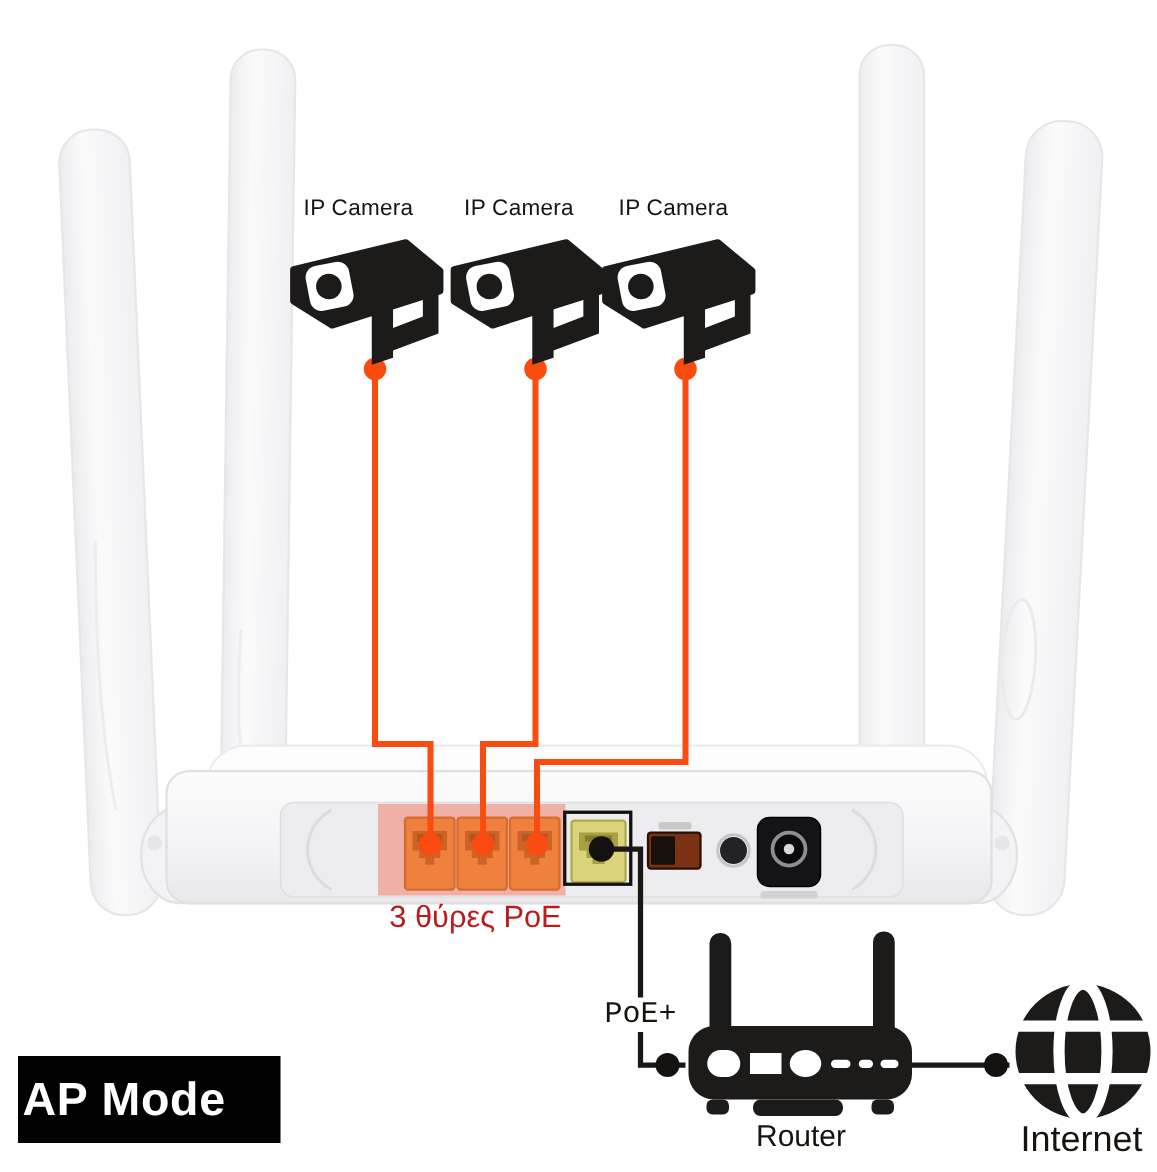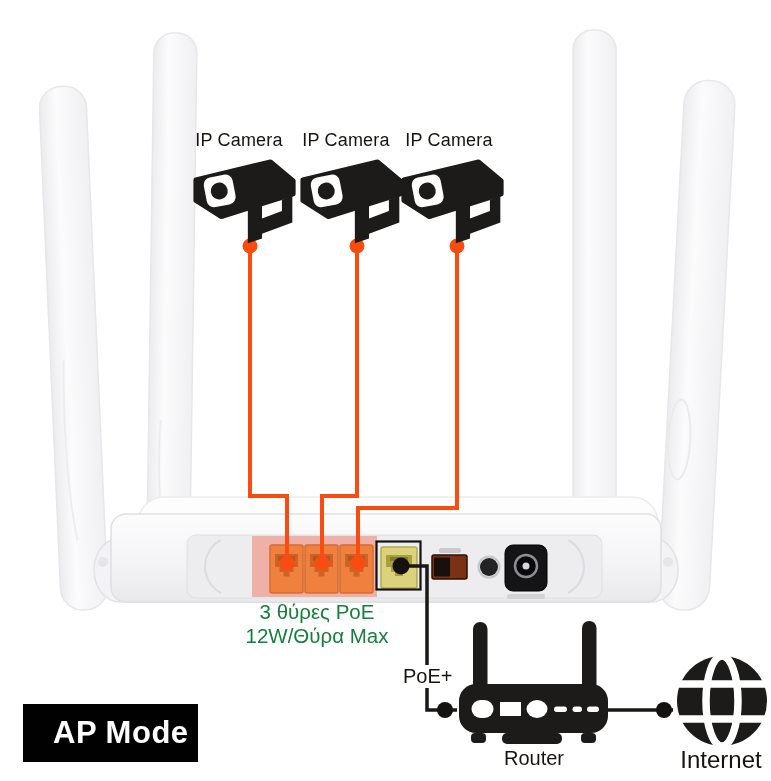--- a/index.html
+++ b/index.html
@@ -2,29 +2,29 @@
 <html><head>
 <meta charset="utf-8">
 <style>
   html,body{margin:0;padding:0;background:#fff;}
   #canvas{
     position:relative;width:771px;height:781px;background:#ffffff;overflow:hidden;
     font-family:"Liberation Sans", sans-serif;
   }
   #artwork{position:absolute;left:0;top:0;}
   .txt{position:absolute;color:#17140f;}
-  .cam-label{width:110px;text-align:center;top:130px;font-size:18px;font-weight:500;letter-spacing:.2px;}
-  #poe-note{left:226px;top:600px;width:182px;text-align:center;color:#15803d;font-size:20.5px;line-height:24px;font-weight:500;}
-  #poe-plus{left:402px;top:665px;font-size:20px;background:#ffffff;padding:0 3px 0 1px;}
+  .cam-label{width:110px;text-align:center;top:130px;font-size:15px;font-weight:500;letter-spacing:.2px;}
+  #poe-note{left:226px;top:600px;width:182px;text-align:center;color:#b91c1c;font-size:20.5px;line-height:24px;font-weight:500;}
+  #poe-plus{left:402px;top:665px;font-size:20px;background:#ffffff;padding:0 3px 0 1px;font-family:Liberation Mono, monospace;}
   #router-label{left:487px;top:747px;width:94px;text-align:center;font-size:20px;}
   #internet-label{left:671px;top:746px;width:100px;text-align:center;font-size:24px;}
   #ap-badge{
-    position:absolute;left:23px;top:704px;width:175px;height:58px;background:#010101;
+    position:absolute;left:12px;top:704px;width:175px;height:58px;background:#010101;
     color:#ffffff;font-weight:bold;font-size:31px;display:flex;align-items:center;
-    padding-left:30px;box-sizing:border-box;letter-spacing:.5px;
+    padding-left:3px;box-sizing:border-box;letter-spacing:.5px;
   }
 </style>
 </head>
 <body>
 
 <div id="canvas">
 
   <svg id="artwork" width="771" height="781" viewBox="0 0 771 781" xmlns="http://www.w3.org/2000/svg">
     <defs>
       <linearGradient id="slab" x1="0" y1="0" x2="0" y2="1">
@@ -180,21 +180,20 @@
       </g>
     </g>
   </svg>
 
   <div class="txt cam-label" style="left:184px;">IP Camera</div>
   <div class="txt cam-label" style="left:291px;">IP Camera</div>
   <div class="txt cam-label" style="left:394px;">IP Camera</div>
 
   <div class="txt" id="poe-note">
     <div>3 θύρες PoE</div>
-    <div>12W/Θύρα Max</div>
   </div>
 
   <div class="txt" id="poe-plus">PoE+</div>
 
   <div class="txt" id="router-label">Router</div>
 
   <div class="txt" id="internet-label">Internet</div>
 
   <div id="ap-badge">
     <span>AP Mode</span>

